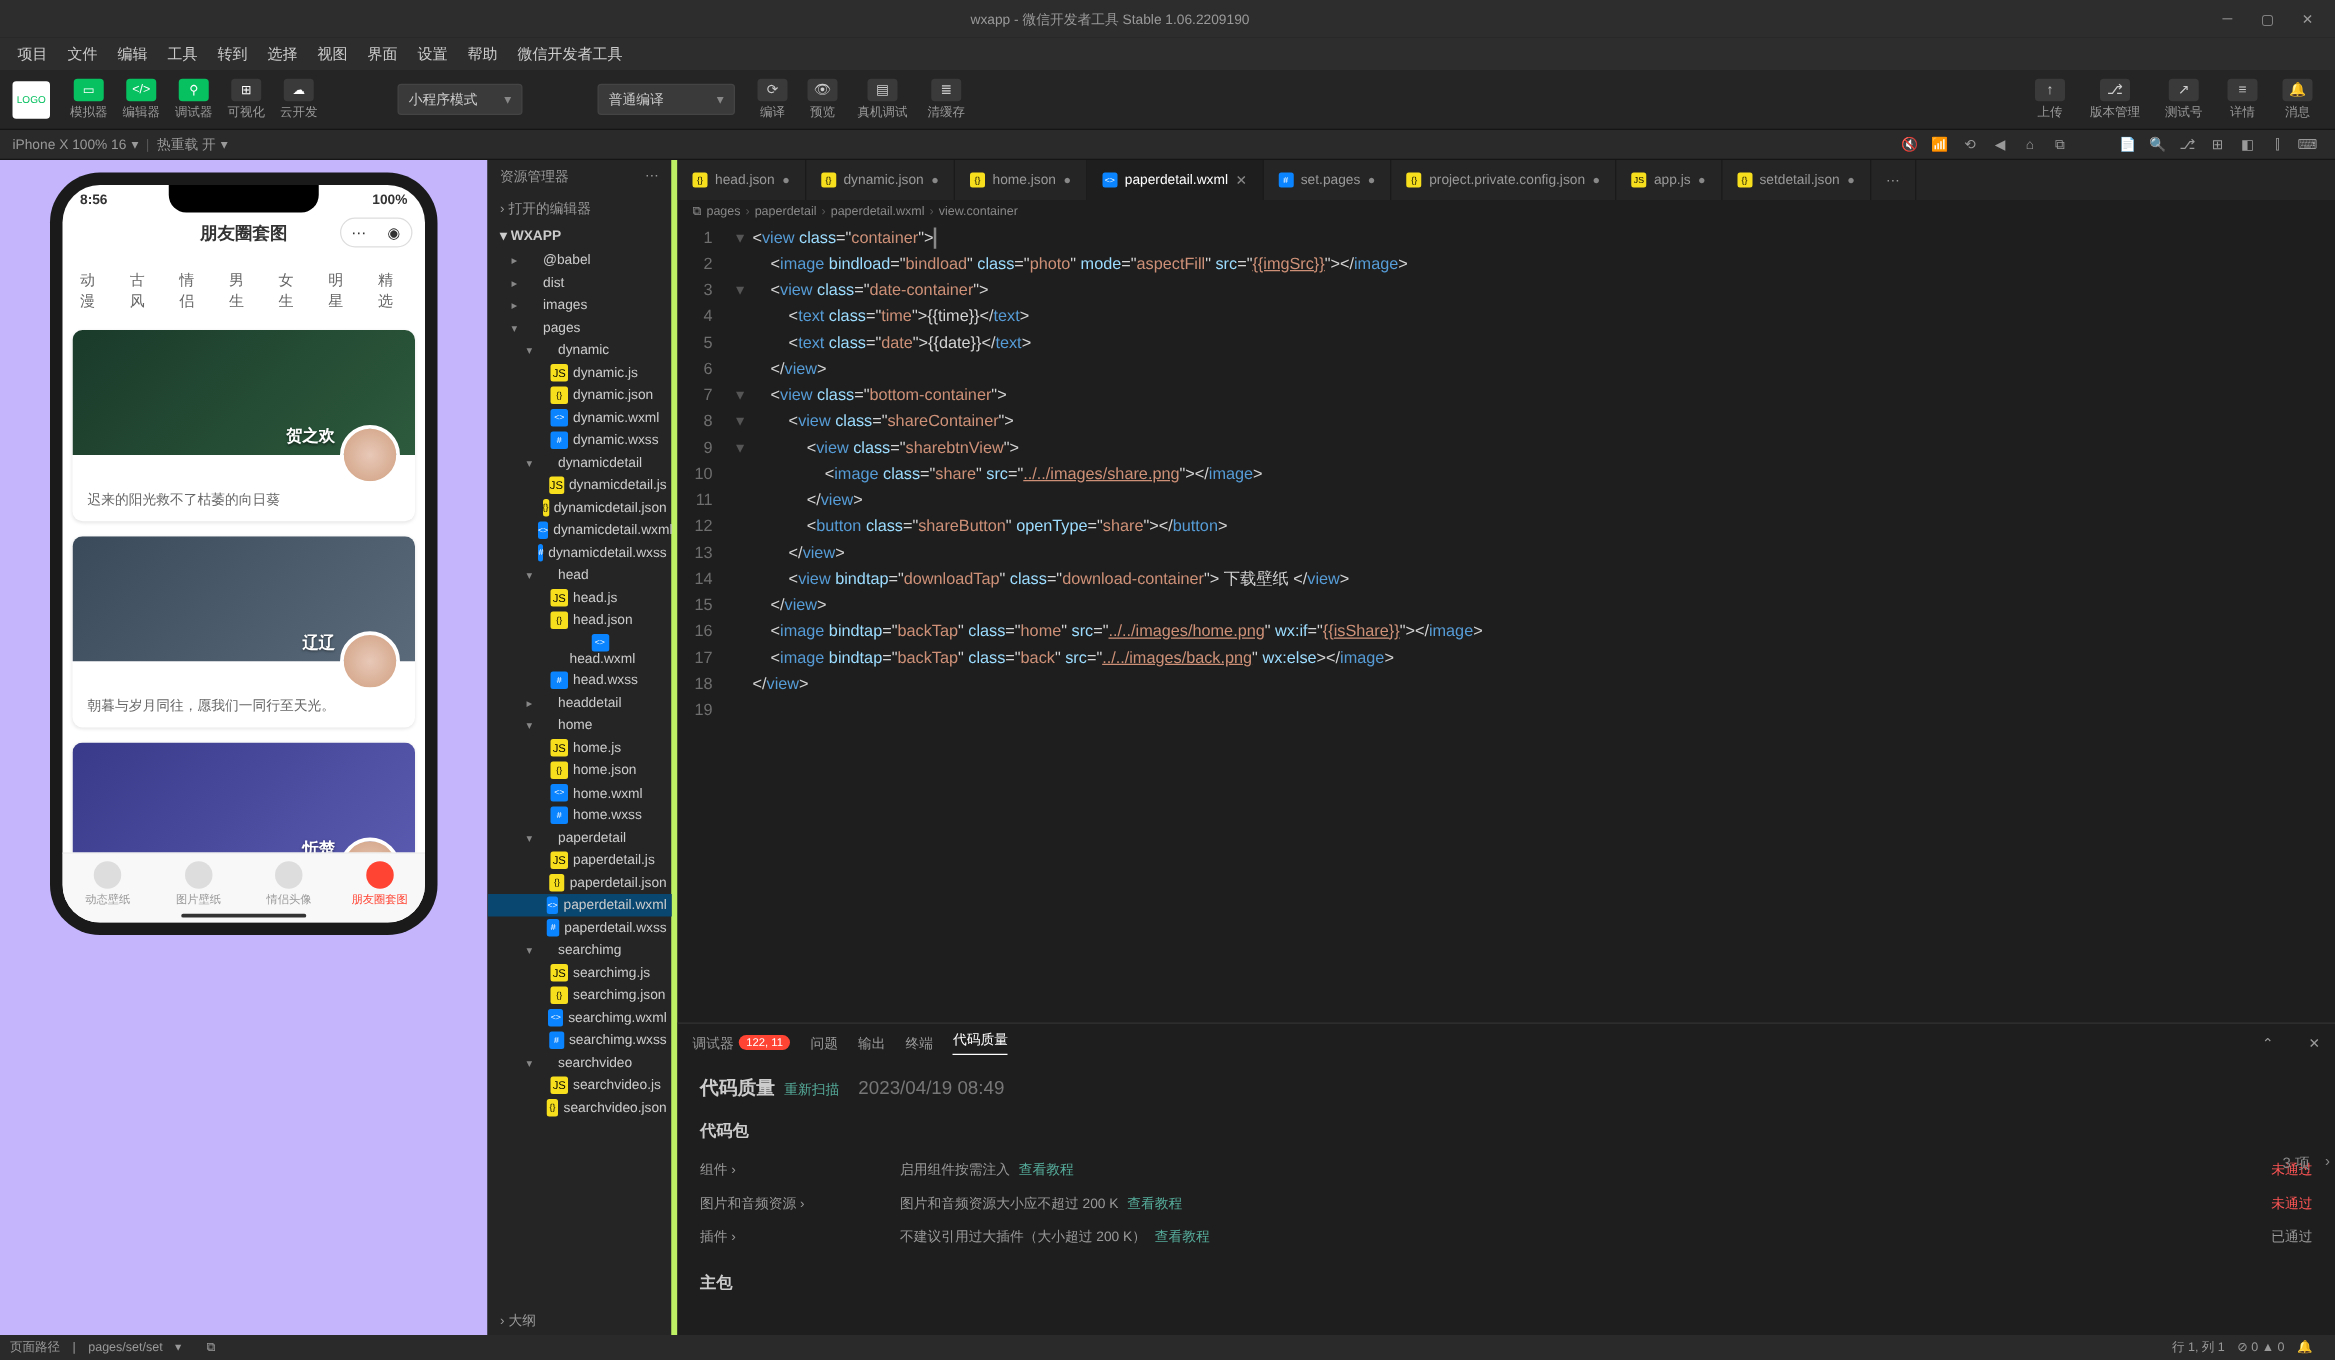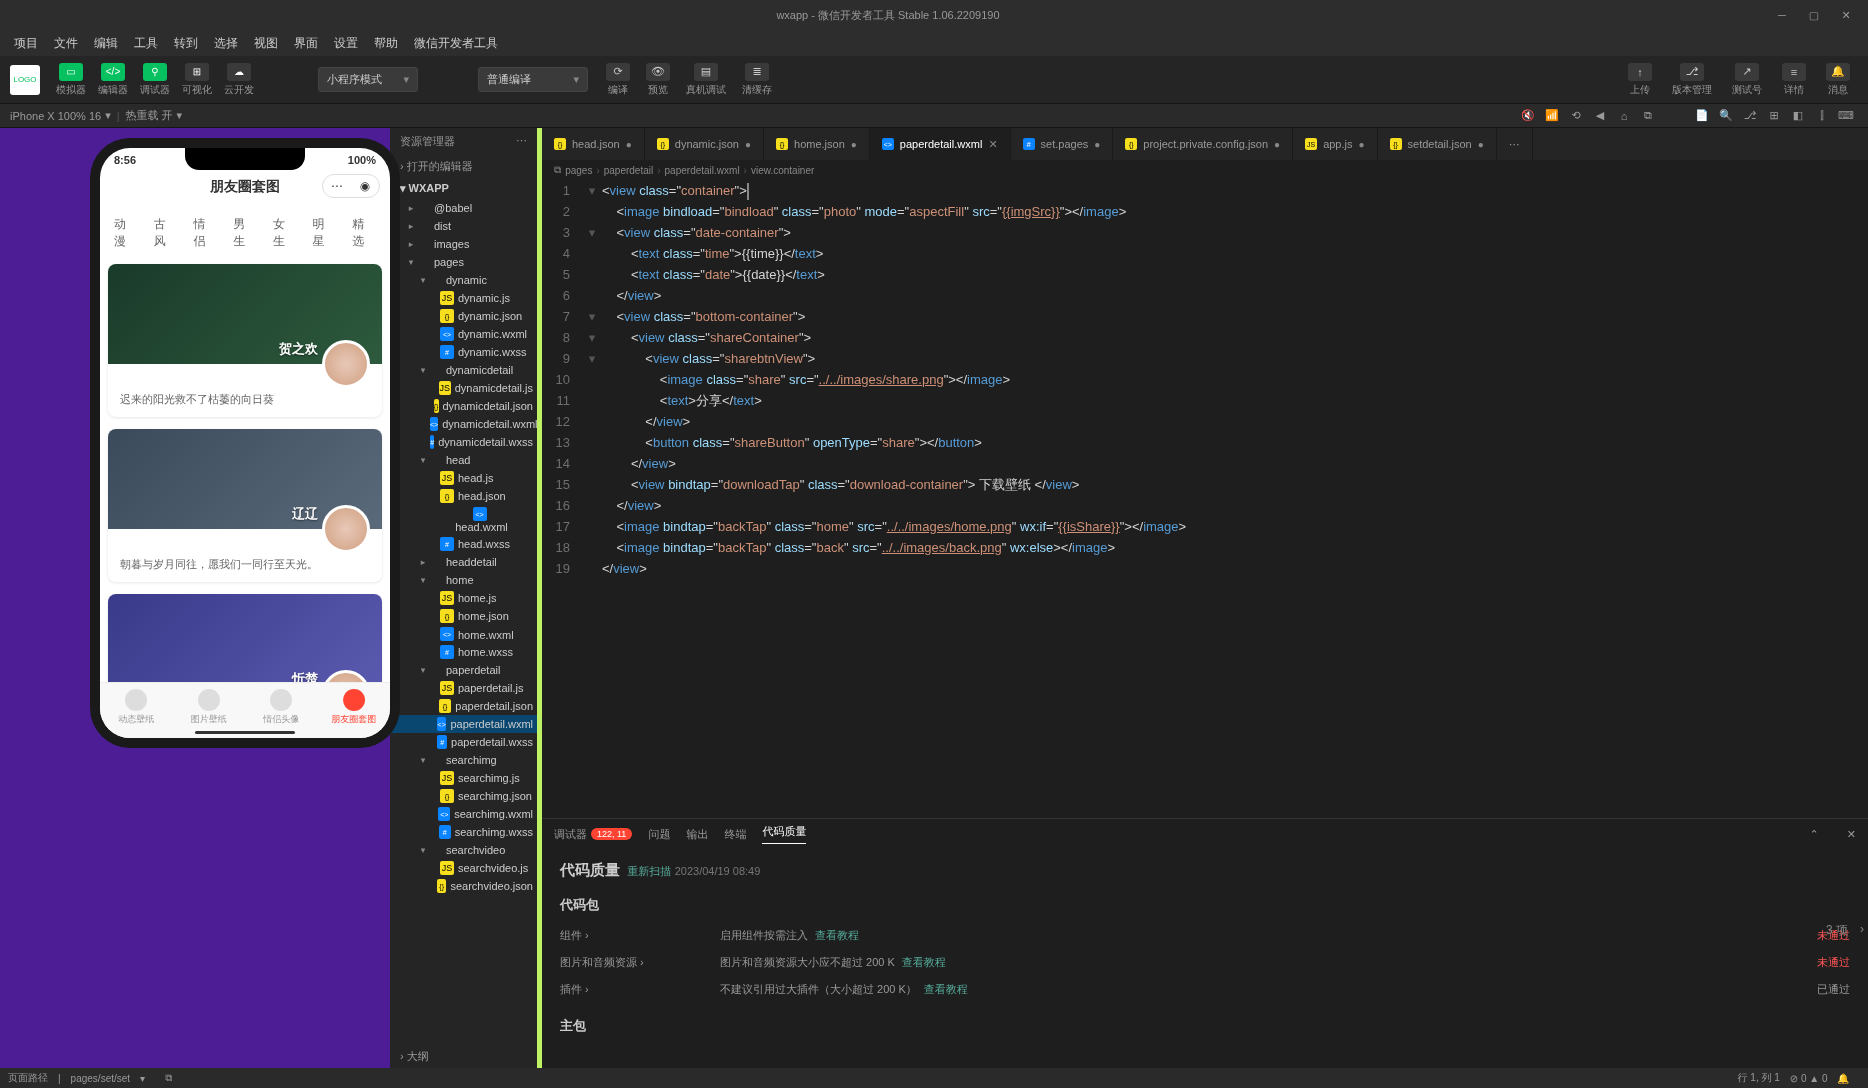--- a/index.html
+++ b/index.html
@@ -30,21 +30,21 @@
 .rightbtns { display:flex; gap:4px; align-items:center; }
 
 .devicebar { height:24px; background:#2a2a2a; display:flex; align-items:center; padding:0 10px; font-size:11px; color:#999; border-bottom:1px solid #151515; }
 .devicebar .sep { margin:0 6px; color:#555; }
 .devicebar .spacer { flex:1; }
 .devicebar .iconbtn { width:20px; height:20px; display:flex; align-items:center; justify-content:center; margin:0 2px; cursor:pointer; }
 
 .workspace { display:flex; height:calc(1088px - 30px - 26px - 48px - 24px - 20px); }
 
 
-.simulator { width:390px; background:#4c1d95; display:flex; flex-direction:column; align-items:flex-end; padding-top:20px; }
+.simulator { width:390px; background:#c4b5fd; display:flex; flex-direction:column; align-items:center; padding-top:20px; }
 .phone { width:290px; height:590px; background:#fff; border-radius:30px; position:relative; overflow:hidden; color:#333; box-shadow:0 0 0 10px #1a1a1a; }
 .phone .notch { position:absolute; top:0; left:50%; transform:translateX(-50%); width:120px; height:22px; background:#000; border-radius:0 0 14px 14px; z-index:10; }
 .phone .status { display:flex; justify-content:space-between; padding:6px 14px 2px; font-size:11px; font-weight:600; }
 .phone .navbar { display:flex; align-items:center; justify-content:center; padding:10px 14px; position:relative; }
 .phone .navtitle { font-size:14px; font-weight:600; }
 .phone .capsule { position:absolute; right:10px; top:6px; display:flex; border:1px solid #ddd; border-radius:14px; overflow:hidden; }
 .phone .capsule span { width:28px; height:22px; display:flex; align-items:center; justify-content:center; }
 .phone .tabs { display:flex; padding:6px 8px; gap:4px; font-size:12px; color:#666; }
 .phone .tabs span { padding:4px 6px; }
 .phone .content { overflow:hidden; }
@@ -103,21 +103,21 @@
 
 .bottompanel { height:250px; background:#1e1e1e; border-top:1px solid #333; display:flex; flex-direction:column; }
 .bp-tabs { display:flex; padding:0 12px; gap:16px; height:30px; align-items:center; font-size:11px; color:#999; }
 .bp-tabs .tab { cursor:pointer; display:flex; align-items:center; gap:4px; }
 .bp-tabs .tab.active { color:#fff; border-bottom:1px solid #fff; padding-bottom:4px; }
 .bp-tabs .badge { background:#f43; color:#fff; border-radius:7px; padding:1px 6px; font-size:9px; }
 .bp-tabs .spacer { flex:1; }
 .bp-body { flex:1; padding:12px 18px; overflow:auto; color:#ccc; }
 .bp-body h3 { font-size:15px; margin-bottom:2px; display:inline-block; }
 .bp-body .rescan { color:#5a9; font-size:11px; margin-left:4px; cursor:pointer; }
-.bp-body .ts { color:#777; font-size:11px; margin-left:0; }
+.bp-body .ts { color:#777; font-size:15px; margin-left:12px; }
 .bp-body .section { margin-top:14px; }
 .bp-body .section h4 { font-size:13px; font-weight:600; margin-bottom:8px; }
 .bp-body .rule { display:flex; padding:6px 0; font-size:11px; color:#999; }
 .bp-body .rule .label { width:160px; }
 .bp-body .rule .desc { flex:1; }
 .bp-body .rule .desc a { color:#5a9; margin-left:4px; text-decoration:none; }
 .bp-body .rule .status { color:#f55; }
 .bp-body .rule .status.pass { color:#999; }
 .bp-body .count { position:absolute; right:20px; color:#888; }
 
@@ -613,21 +613,20 @@
           <div class="codeline"><span class="tok-txt">&lt;</span><span class="tok-tag">view</span><span class="tok-txt"> </span><span class="tok-attr">class</span><span class="tok-txt">="</span><span class="tok-str">container</span><span class="tok-txt">"&gt;</span><span class="cursor-box"></span></div>
           <div class="codeline"><span class="tok-txt">    &lt;</span><span class="tok-tag">image</span><span class="tok-txt"> </span><span class="tok-attr">bindload</span><span class="tok-txt">="</span><span class="tok-str">bindload</span><span class="tok-txt">" </span><span class="tok-attr">class</span><span class="tok-txt">="</span><span class="tok-str">photo</span><span class="tok-txt">" </span><span class="tok-attr">mode</span><span class="tok-txt">="</span><span class="tok-str">aspectFill</span><span class="tok-txt">" </span><span class="tok-attr">src</span><span class="tok-txt">="</span><span class="tok-bind">{{imgSrc}}</span><span class="tok-txt">"&gt;&lt;/</span><span class="tok-tag">image</span><span class="tok-txt">&gt;</span></div>
           <div class="codeline"><span class="tok-txt">    &lt;</span><span class="tok-tag">view</span><span class="tok-txt"> </span><span class="tok-attr">class</span><span class="tok-txt">="</span><span class="tok-str">date-container</span><span class="tok-txt">"&gt;</span></div>
           <div class="codeline"><span class="tok-txt">        &lt;</span><span class="tok-tag">text</span><span class="tok-txt"> </span><span class="tok-attr">class</span><span class="tok-txt">="</span><span class="tok-str">time</span><span class="tok-txt">"&gt;{{time}}&lt;/</span><span class="tok-tag">text</span><span class="tok-txt">&gt;</span></div>
           <div class="codeline"><span class="tok-txt">        &lt;</span><span class="tok-tag">text</span><span class="tok-txt"> </span><span class="tok-attr">class</span><span class="tok-txt">="</span><span class="tok-str">date</span><span class="tok-txt">"&gt;{{date}}&lt;/</span><span class="tok-tag">text</span><span class="tok-txt">&gt;</span></div>
           <div class="codeline"><span class="tok-txt">    &lt;/</span><span class="tok-tag">view</span><span class="tok-txt">&gt;</span></div>
           <div class="codeline"><span class="tok-txt">    &lt;</span><span class="tok-tag">view</span><span class="tok-txt"> </span><span class="tok-attr">class</span><span class="tok-txt">="</span><span class="tok-str">bottom-container</span><span class="tok-txt">"&gt;</span></div>
           <div class="codeline"><span class="tok-txt">        &lt;</span><span class="tok-tag">view</span><span class="tok-txt"> </span><span class="tok-attr">class</span><span class="tok-txt">="</span><span class="tok-str">shareContainer</span><span class="tok-txt">"&gt;</span></div>
           <div class="codeline"><span class="tok-txt">            &lt;</span><span class="tok-tag">view</span><span class="tok-txt"> </span><span class="tok-attr">class</span><span class="tok-txt">="</span><span class="tok-str">sharebtnView</span><span class="tok-txt">"&gt;</span></div>
           <div class="codeline"><span class="tok-txt">                &lt;</span><span class="tok-tag">image</span><span class="tok-txt"> </span><span class="tok-attr">class</span><span class="tok-txt">="</span><span class="tok-str">share</span><span class="tok-txt">" </span><span class="tok-attr">src</span><span class="tok-txt">="</span><span class="tok-bind">../../images/share.png</span><span class="tok-txt">"&gt;&lt;/</span><span class="tok-tag">image</span><span class="tok-txt">&gt;</span></div>
-          <div class="codeline"><span class="tok-txt">                &lt;</span><span class="tok-tag">text</span><span class="tok-txt">&gt;分享&lt;/</span><span class="tok-tag">text</span><span class="tok-txt">&gt;</span></div>
           <div class="codeline"><span class="tok-txt">            &lt;/</span><span class="tok-tag">view</span><span class="tok-txt">&gt;</span></div>
           <div class="codeline"><span class="tok-txt">            &lt;</span><span class="tok-tag">button</span><span class="tok-txt"> </span><span class="tok-attr">class</span><span class="tok-txt">="</span><span class="tok-str">shareButton</span><span class="tok-txt">" </span><span class="tok-attr">openType</span><span class="tok-txt">="</span><span class="tok-str">share</span><span class="tok-txt">"&gt;&lt;/</span><span class="tok-tag">button</span><span class="tok-txt">&gt;</span></div>
           <div class="codeline"><span class="tok-txt">        &lt;/</span><span class="tok-tag">view</span><span class="tok-txt">&gt;</span></div>
           <div class="codeline"><span class="tok-txt">        &lt;</span><span class="tok-tag">view</span><span class="tok-txt"> </span><span class="tok-attr">bindtap</span><span class="tok-txt">="</span><span class="tok-str">downloadTap</span><span class="tok-txt">" </span><span class="tok-attr">class</span><span class="tok-txt">="</span><span class="tok-str">download-container</span><span class="tok-txt">"&gt; 下载壁纸 &lt;/</span><span class="tok-tag">view</span><span class="tok-txt">&gt;</span></div>
           <div class="codeline"><span class="tok-txt">    &lt;/</span><span class="tok-tag">view</span><span class="tok-txt">&gt;</span></div>
           <div class="codeline"><span class="tok-txt">    &lt;</span><span class="tok-tag">image</span><span class="tok-txt"> </span><span class="tok-attr">bindtap</span><span class="tok-txt">="</span><span class="tok-str">backTap</span><span class="tok-txt">" </span><span class="tok-attr">class</span><span class="tok-txt">="</span><span class="tok-str">home</span><span class="tok-txt">" </span><span class="tok-attr">src</span><span class="tok-txt">="</span><span class="tok-bind">../../images/home.png</span><span class="tok-txt">" </span><span class="tok-attr">wx:if</span><span class="tok-txt">="</span><span class="tok-bind">{{isShare}}</span><span class="tok-txt">"&gt;&lt;/</span><span class="tok-tag">image</span><span class="tok-txt">&gt;</span></div>
           <div class="codeline"><span class="tok-txt">    &lt;</span><span class="tok-tag">image</span><span class="tok-txt"> </span><span class="tok-attr">bindtap</span><span class="tok-txt">="</span><span class="tok-str">backTap</span><span class="tok-txt">" </span><span class="tok-attr">class</span><span class="tok-txt">="</span><span class="tok-str">back</span><span class="tok-txt">" </span><span class="tok-attr">src</span><span class="tok-txt">="</span><span class="tok-bind">../../images/back.png</span><span class="tok-txt">" </span><span class="tok-attr">wx:else</span><span class="tok-txt">&gt;&lt;/</span><span class="tok-tag">image</span><span class="tok-txt">&gt;</span></div>
           <div class="codeline"><span class="tok-txt">&lt;/</span><span class="tok-tag">view</span><span class="tok-txt">&gt;</span></div>
         </div>
     </div>

